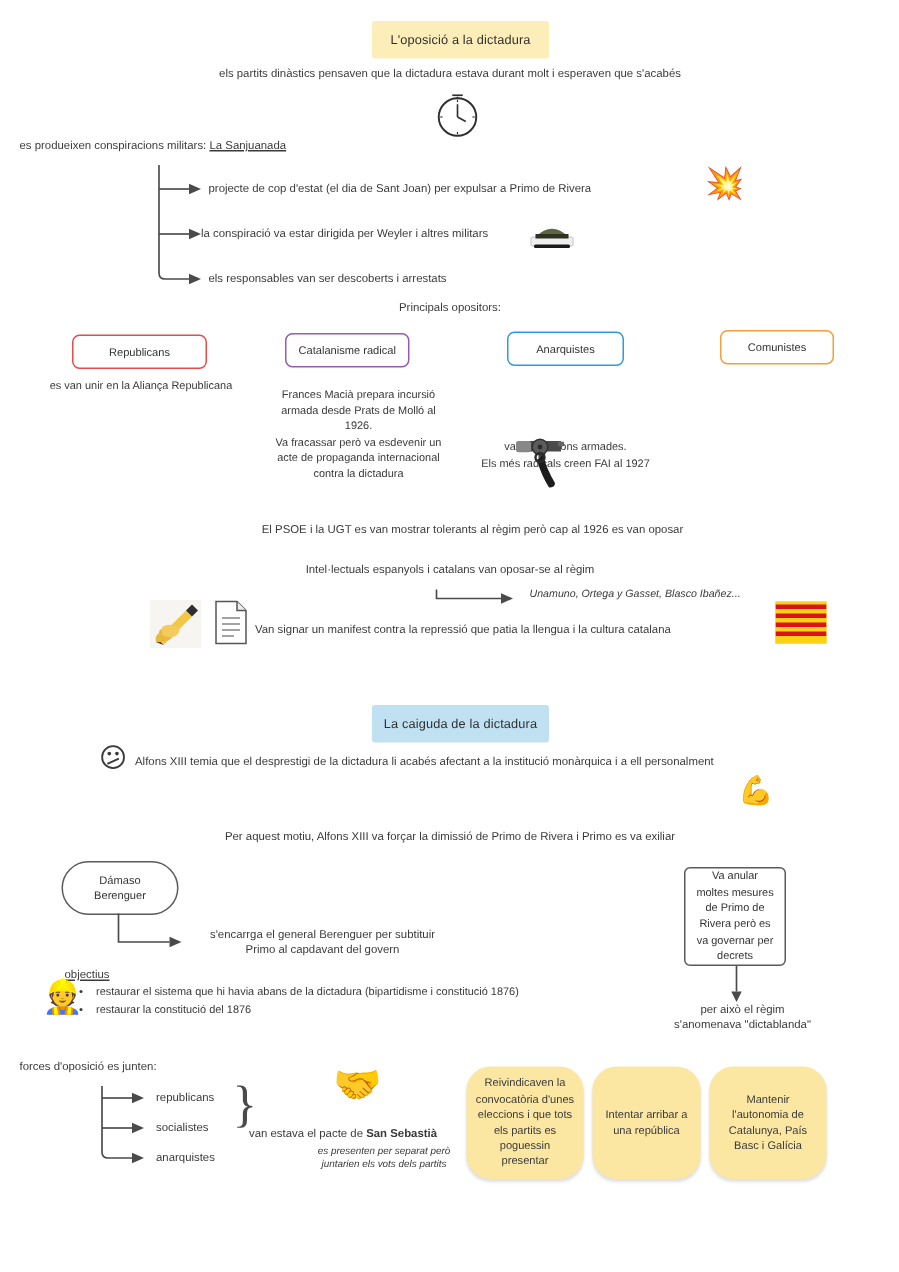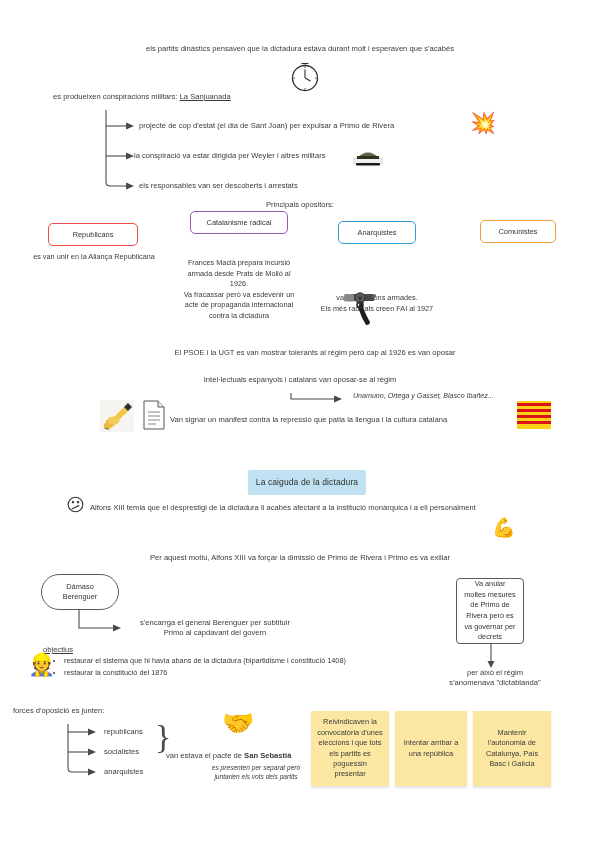--- a/index.html
+++ b/index.html
@@ -51,21 +51,21 @@
   
   .sticky{
     background:#fbe6a2;
     font-size:7.4px;
     color:#3a3a3a;
     text-align:center;
     line-height:1.4;
     padding:8px 6px;
     box-sizing:border-box;
     box-shadow:0 2px 2px rgba(0,0,0,.12);
-    display:flex;align-items:center;justify-content:center;
+    display:flex;align-items:center;justify-content:center;border-radius:16px;
   }
 
   
   .pill{
     border:1.1px solid #5a5a5a;
     border-radius:22px;
     background:#fff;
     font-size:7.4px;
     text-align:center;
     color:#333;
@@ -105,38 +105,39 @@
   .senyera i{position:absolute;left:0;width:100%;height:3px;background:#da121a;display:block;}
   
 
   svg{display:block;overflow:visible;}
 </style>
 </head>
 <body>
 
 <div class="canvas">
 
+  <div class="abs banner banner-yellow" style="left:248px;top:14px;width:118px;">L'oposició a la dictadura</div>
 
   <div class="abs ptxt ctr" style="left:100px;top:44px;width:400px;">els partits dinàstics pensaven que la dictadura estava durant molt i esperaven que s'acabés</div>
 
   <div class="abs" style="left:291px;top:62px;">
     <svg width="28" height="30" viewBox="0 0 28 30">
       <ellipse cx="14" cy="16" rx="12.5" ry="12.5" fill="#fff" stroke="#2f2f2f" stroke-width="1.3"></ellipse>
       <path d="M14 4 L14 2.5" stroke="#2f2f2f" stroke-width="1.1"></path>
       <path d="M10.5 1.5 L17.5 1.5" stroke="#2f2f2f" stroke-width="1.1"></path>
       <line x1="14" y1="16" x2="14" y2="7.5" stroke="#2f2f2f" stroke-width="1.1"></line>
       <line x1="14" y1="16" x2="19.5" y2="19" stroke="#2f2f2f" stroke-width="1.1"></line>
       <line x1="14" y1="4.5" x2="14" y2="6" stroke="#2f2f2f" stroke-width=".8"></line>
       <line x1="25.5" y1="16" x2="24" y2="16" stroke="#2f2f2f" stroke-width=".8"></line>
       <line x1="14" y1="27.5" x2="14" y2="26" stroke="#2f2f2f" stroke-width=".8"></line>
       <line x1="2.5" y1="16" x2="4" y2="16" stroke="#2f2f2f" stroke-width=".8"></line>
     </svg>
   </div>
 
-  <div class="abs ptxt" style="left:13px;top:92px;margin-left:40px;">
+  <div class="abs ptxt" style="left:13px;top:92px;">
     <span>es produeixen conspiracions militars:</span>
     <span class="underline">La Sanjuanada</span>
   </div>
 
   <div class="abs" style="left:104px;top:110px;">
     <svg width="40" height="80" viewBox="0 0 40 80">
       <path d="M2 0 L2 72 Q2 76 6 76 L22 76" fill="none" stroke="#4a4a4a" stroke-width="1.1"></path>
       <path d="M2 16 L22 16" fill="none" stroke="#4a4a4a" stroke-width="1.1"></path>
       <path d="M2 46 L22 46" fill="none" stroke="#4a4a4a" stroke-width="1.1"></path>
       <path d="M22 12.5 l8 3.5 l-8 3.5 z" fill="#4a4a4a"></path>
@@ -158,21 +159,21 @@
     </svg>
   </div>
 
   <div class="abs ptxt" style="left:139px;top:181px;width:340px;">els responsables van ser descoberts i arrestats</div>
 
   <div class="abs ptxt ctr" style="left:200px;top:200px;width:200px;">Principals opositors:</div>
 
   <div class="abs cat-box cat-red" style="left:48px;top:223px;width:90px;">Republicans</div>
   <div class="abs cat-desc" style="left:30px;top:252px;width:128px;">es van unir en la Aliança Republicana</div>
 
-  <div class="abs cat-box cat-purple" style="left:190px;top:211px;width:98px;">Catalanisme radical</div>
+  <div class="abs cat-box cat-purple" style="left:190px;top:222px;width:83px;">Catalanisme radical</div>
   <div class="abs cat-desc" style="left:180px;top:258px;width:118px;white-space:pre-line;">Frances Macià prepara incursió armada desde Prats de Molló al 1926.
 Va fracassar però va esdevenir un acte de propaganda internacional contra la dictadura</div>
 
   <div class="abs cat-box cat-blue" style="left:338px;top:221px;width:78px;">Anarquistes</div>
   <div class="abs cat-desc" style="left:313px;top:248px;width:128px;white-space:pre-line;margin-top:45px;">van fer accions armades.
 Els més radicals creen FAI al 1927</div>
   <div class="abs" style="left:340px;top:284px;">
     <svg width="52" height="44" viewBox="0 0 52 44">
       <path d="M6 10 L34 10 L34 17 L24 17 L22 23 L19 23 L19 17 L6 17 Z" fill="#4a4a4a"></path>
       <rect x="4" y="10" width="10" height="7.5" rx="1.5" fill="#888"></rect>
@@ -245,21 +246,21 @@
     </svg>
   </div>
   <div class="abs ptxt ctr" style="left:110px;top:618px;width:210px;white-space:pre-line;">s'encarrga el general Berenguer per subtituir
 Primo al capdavant del govern</div>
 
   <div class="abs ptxt underline" style="left:43px;top:645px;">objectius</div>
 
   <div class="abs emoji" style="left:28px;top:654px;font-size:22px;">👷</div>
 
   <ul class="abs list" style="left:52px;top:655px;width:330px;margin:0;">
-    <li>restaurar el sistema que hi havia abans de la dictadura (bipartidisme i constitució 1408)</li>
+    <li>restaurar el sistema que hi havia abans de la dictadura (bipartidisme i constitució 1876)</li>
     <li>restaurar la constitució del 1876</li>
   </ul>
 
   <div class="abs rect-box" style="left:456px;top:578px;width:68px;height:66px;white-space:pre-line;">Va anular
 moltes mesures
 de Primo de
 Rivera però es
 va governar per
 decrets</div>
   <div class="abs" style="left:486px;top:644px;">

